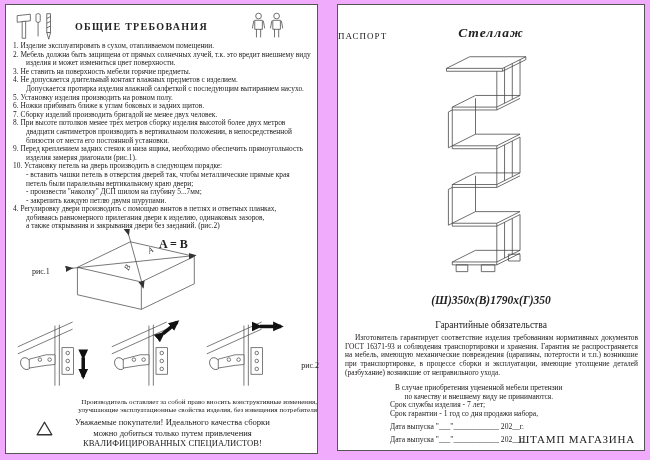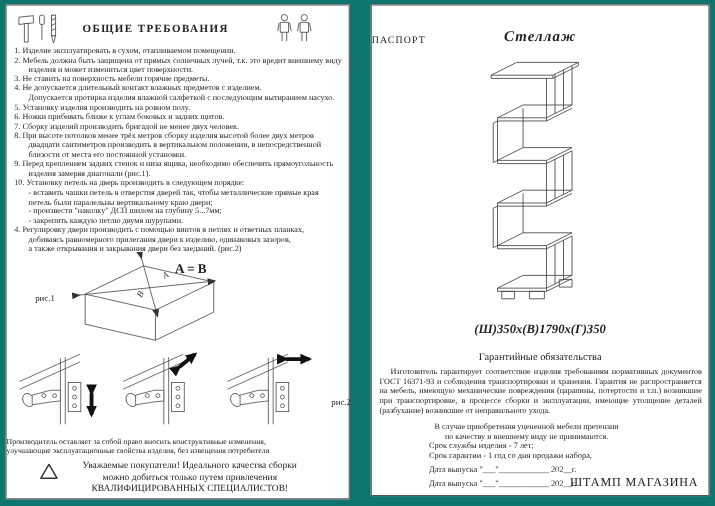--- a/index.html
+++ b/index.html
@@ -1,35 +1,35 @@
 <!DOCTYPE html>
 <html><head>
 <meta charset="utf-8">
 <style>
   html,body{margin:0;padding:0;background:#fbfbfa;}
-  .sheet{position:relative;width:650px;height:460px;background:#0f766e;overflow:hidden;
+  .sheet{position:relative;width:650px;height:460px;background:#f0abfc;overflow:hidden;
          font-family:"Liberation Serif","DejaVu Serif",serif;color:#222;}
   .page{position:absolute;background:#fff;border:1px solid #555;box-sizing:border-box;}
   #left-page{left:5px;top:4px;width:313px;height:450px;}
   #right-page{left:337px;top:4px;width:308px;height:447px;}
   .abs{position:absolute;}
   .preline{white-space:pre-line;}
 
   
   .lp-header{position:absolute;left:0;top:5px;width:100%;display:grid;
              grid-template-columns:56px 1fr 96px;align-items:center;}
   .lp-title{text-align:center;font-size:10px;font-weight:600;letter-spacing:1.3px;}
   .lp-list{position:absolute;left:7px;top:37px;width:301px;font-size:7.4px;line-height:8.6px;}
   .lp-item{padding-left:13px;text-indent:-13px;}
   .fig1-block{position:absolute;left:0;top:224px;width:100%;height:84px;}
   .fig1-label{position:absolute;left:26px;top:38px;font-size:8px;}
   .fig1-formula{position:absolute;left:153px;top:8px;font-size:12px;font-weight:bold;}
   .fig2-row{position:absolute;left:10px;top:306px;width:303px;height:86px;display:flex;gap:13px;align-items:flex-start;}
   .fig2-label{font-size:8px;margin-top:50px;margin-left:2px;}
-  .mfr-note{position:absolute;left:0;top:393px;width:100%;text-align:left;font-size:7.1px;line-height:8px;}
+  .mfr-note{position:absolute;left:0;top:393px;width:100%;text-align:right;font-size:7.1px;line-height:8px;}
   .warning-row{position:absolute;left:0;top:412px;width:100%;}
   .warning-tri{position:absolute;left:30px;top:4px;}
   .warning-text{margin:0 30px 0 52px;text-align:center;font-size:8.6px;line-height:10.5px;font-weight:500;}
 
   
   .rp-doc-title{position:absolute;left:0;top:26px;width:100%;text-align:left;font-size:9px;letter-spacing:1px;}
   .rp-product{position:absolute;left:0;top:20px;width:100%;text-align:center;font-size:13.5px;font-weight:bold;font-style:italic;letter-spacing:1px;}
   .rp-tower{position:absolute;left:50%;top:44px;transform:translateX(-50%);}
   .rp-dims{position:absolute;left:0;top:289px;width:100%;text-align:center;font-size:11.5px;font-weight:bold;font-style:italic;}
   .rp-war-title{position:absolute;left:0;top:315px;width:100%;text-align:center;font-size:9.5px;}

